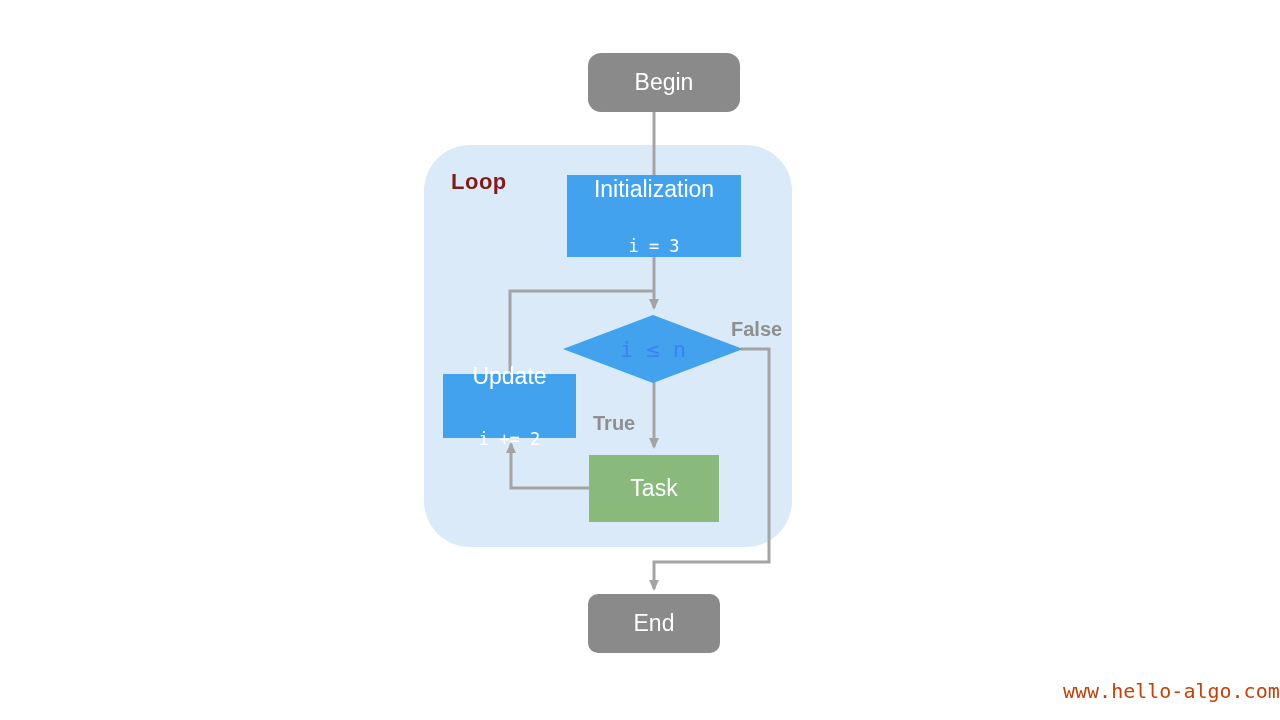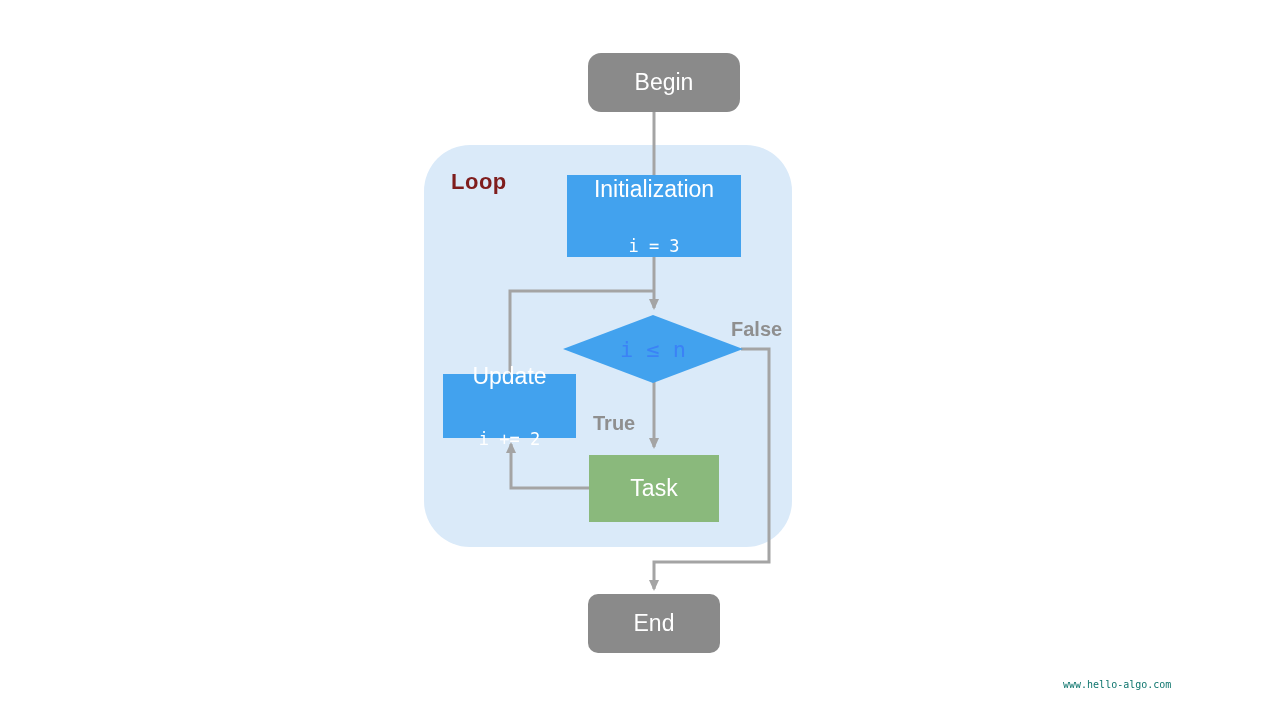--- a/index.html
+++ b/index.html
@@ -78,22 +78,22 @@
     font-size: 20px;
     font-weight: 700;
     color: #8f8f8f;
   }
   .label-true  { left: 593px; top: 390px; margin-top: 22px; }
   .label-false { left: 731px; top: 318px; }
   .watermark {
     position: absolute;
     left: 1063px; top: 679px;
     font-family: "DejaVu Sans Mono", monospace;
-    font-size: 10px;
-    color: #0f766e;
+    font-size: 20px;
+    color: #c2410c;
   }
 </style>
 </head>
 <body>
 
 <div class="canvas">
 
   <div class="loop-group"></div>
   <div class="loop-label">Loop</div>
 

